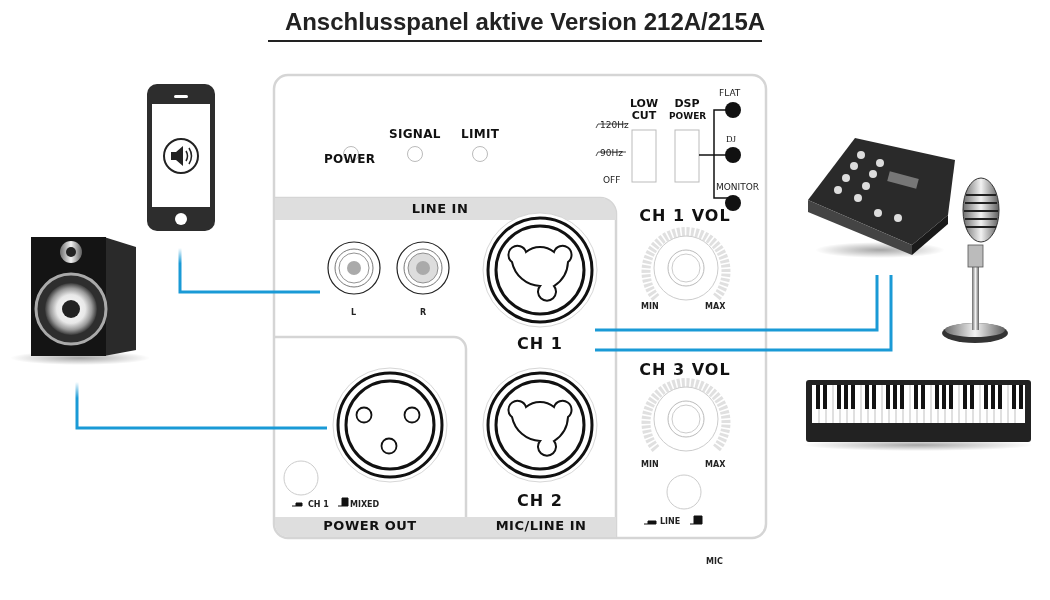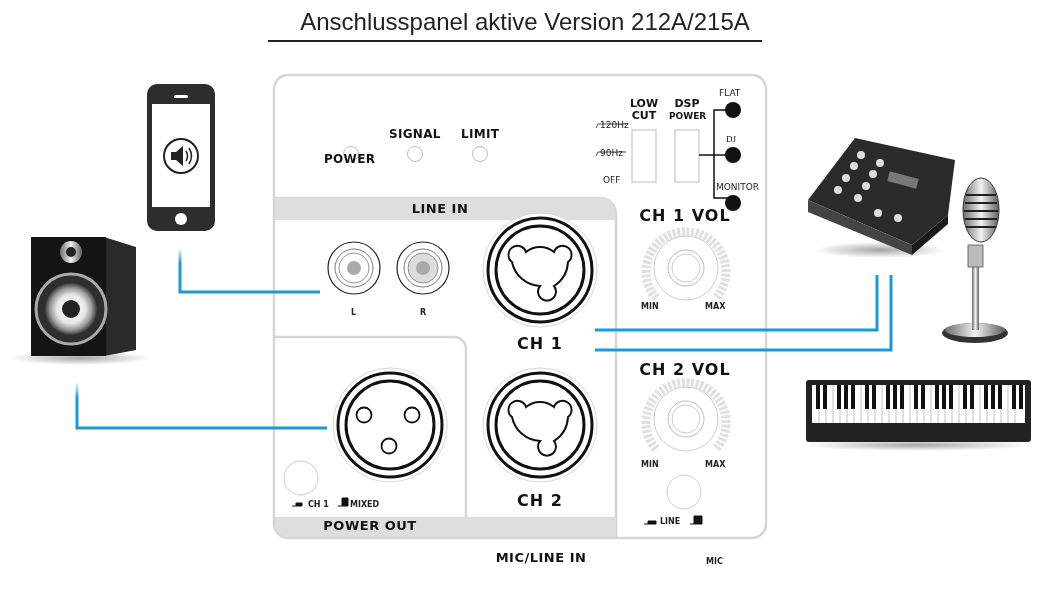--- a/index.html
+++ b/index.html
@@ -1,20 +1,20 @@
 <!DOCTYPE html>
 <html><head>
 <meta charset="utf-8">
 <style>
   html, body { margin: 0; padding: 0; background: #ffffff; }
   body { width: 1050px; height: 600px; position: relative; overflow: hidden;
          font-family: "DejaVu Sans", sans-serif; color: #1a1a1a; }
   .abs { position: absolute; }
   #title { left: 0; top: 8px; width: 1050px; text-align: center;
-           font-family: "Liberation Sans", sans-serif; font-weight: normal; font-size: 24px; color: #222; }
+           font-family: "Liberation Sans", sans-serif; font-weight: bold; font-size: 24px; color: #222; }
   #title-underline { left: 268px; top: 40px; width: 494px; height: 2px; background: #222; }
   #diagram-svg { left: 0; top: 0; }
   .lbl { position: absolute; font-family: "DejaVu Sans", sans-serif; color: #111; white-space: nowrap; }
   .lbl-led { font-size: 12px; font-weight: bold; letter-spacing: 0.3px; }
   .lbl-section { font-size: 13px; font-weight: bold; letter-spacing: 0.5px; }
   .lbl-ch { font-size: 16px; font-weight: bold; letter-spacing: 1px; }
   .lbl-small { font-size: 8px; font-weight: bold; color: #222; }
   .lbl-tiny { font-size: 9px; color: #222; }
   .lbl-switch { font-size: 11px; font-weight: bold; line-height: 12px; text-align: center; }
   .lbl-preset { font-size: 9px; font-weight: bold; }
@@ -296,23 +296,23 @@
 <div class="lbl lbl-small" style="left:351px;top:308px;">L</div>
 <div class="lbl lbl-small" style="left:420px;top:308px;">R</div>
 
 <div class="lbl lbl-ch" style="left:500px;top:334px;width:80px;text-align:center;">CH 1</div>
 <div class="lbl lbl-ch" style="left:500px;top:491px;width:80px;text-align:center;">CH 2</div>
 
 <div class="lbl lbl-ch" style="left:630px;top:206px;width:110px;text-align:center;">CH 1 VOL</div>
 <div class="lbl lbl-small" style="left:641px;top:302px;">MIN</div>
 <div class="lbl lbl-small" style="left:705px;top:302px;">MAX</div>
 
-<div class="lbl lbl-ch" style="left:630px;top:360px;width:110px;text-align:center;">CH 2 VOL</div>
+<div class="lbl lbl-ch" style="left:630px;top:360px;width:110px;text-align:center;">CH 3 VOL</div>
 <div class="lbl lbl-small" style="left:641px;top:460px;">MIN</div>
 <div class="lbl lbl-small" style="left:705px;top:460px;">MAX</div>
 <div class="lbl lbl-small" style="left:660px;top:517px;">LINE</div>
 <div class="lbl lbl-small" style="left:706px;top:517px;margin-top:40px;">MIC</div>
 
 <div class="lbl lbl-small" style="left:308px;top:500px;">CH 1</div>
 <div class="lbl lbl-small" style="left:350px;top:500px;">MIXED</div>
 
 <div class="lbl lbl-section" style="left:275px;top:518px;width:190px;text-align:center;">POWER OUT</div>
-<div class="lbl lbl-section" style="left:466px;top:518px;width:150px;text-align:center;margin-top:32px;">MIC/LINE IN</div>
+<div class="lbl lbl-section" style="left:466px;top:518px;width:150px;text-align:center;">MIC/LINE IN</div>
 
 </body></html>

